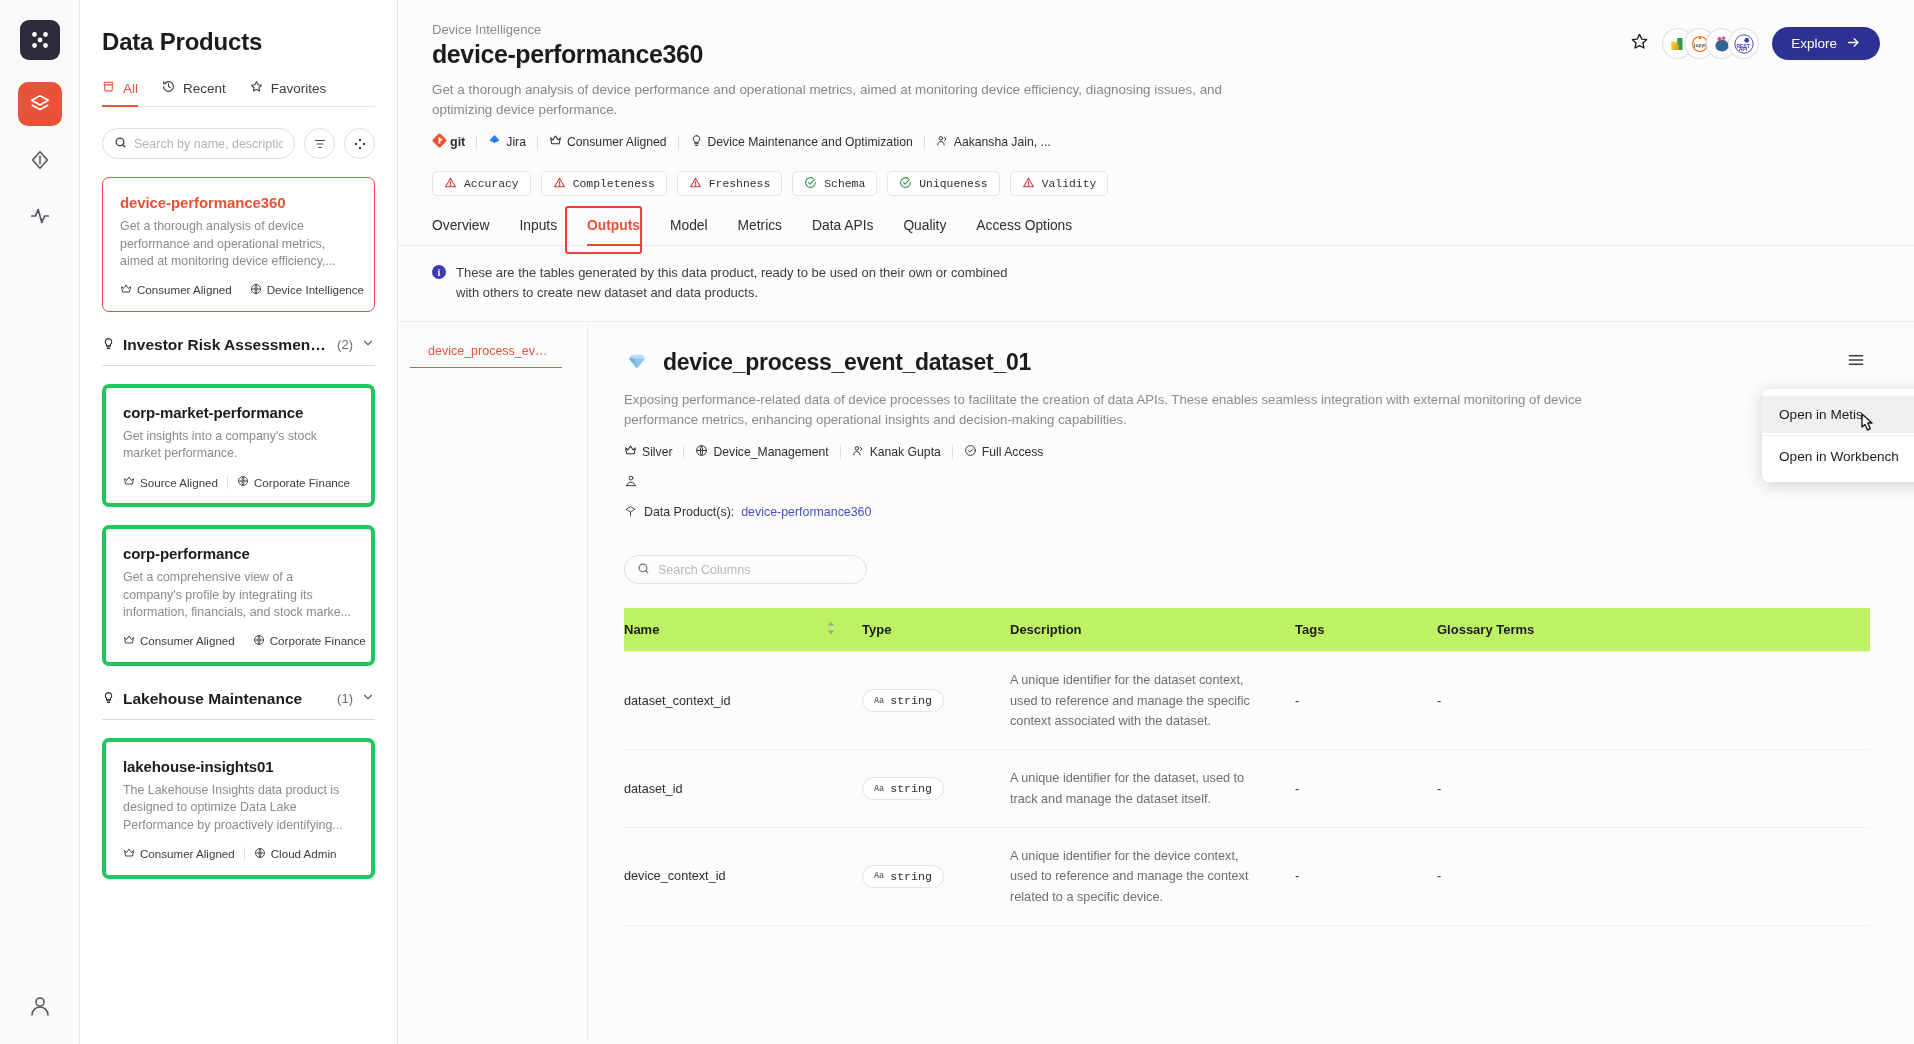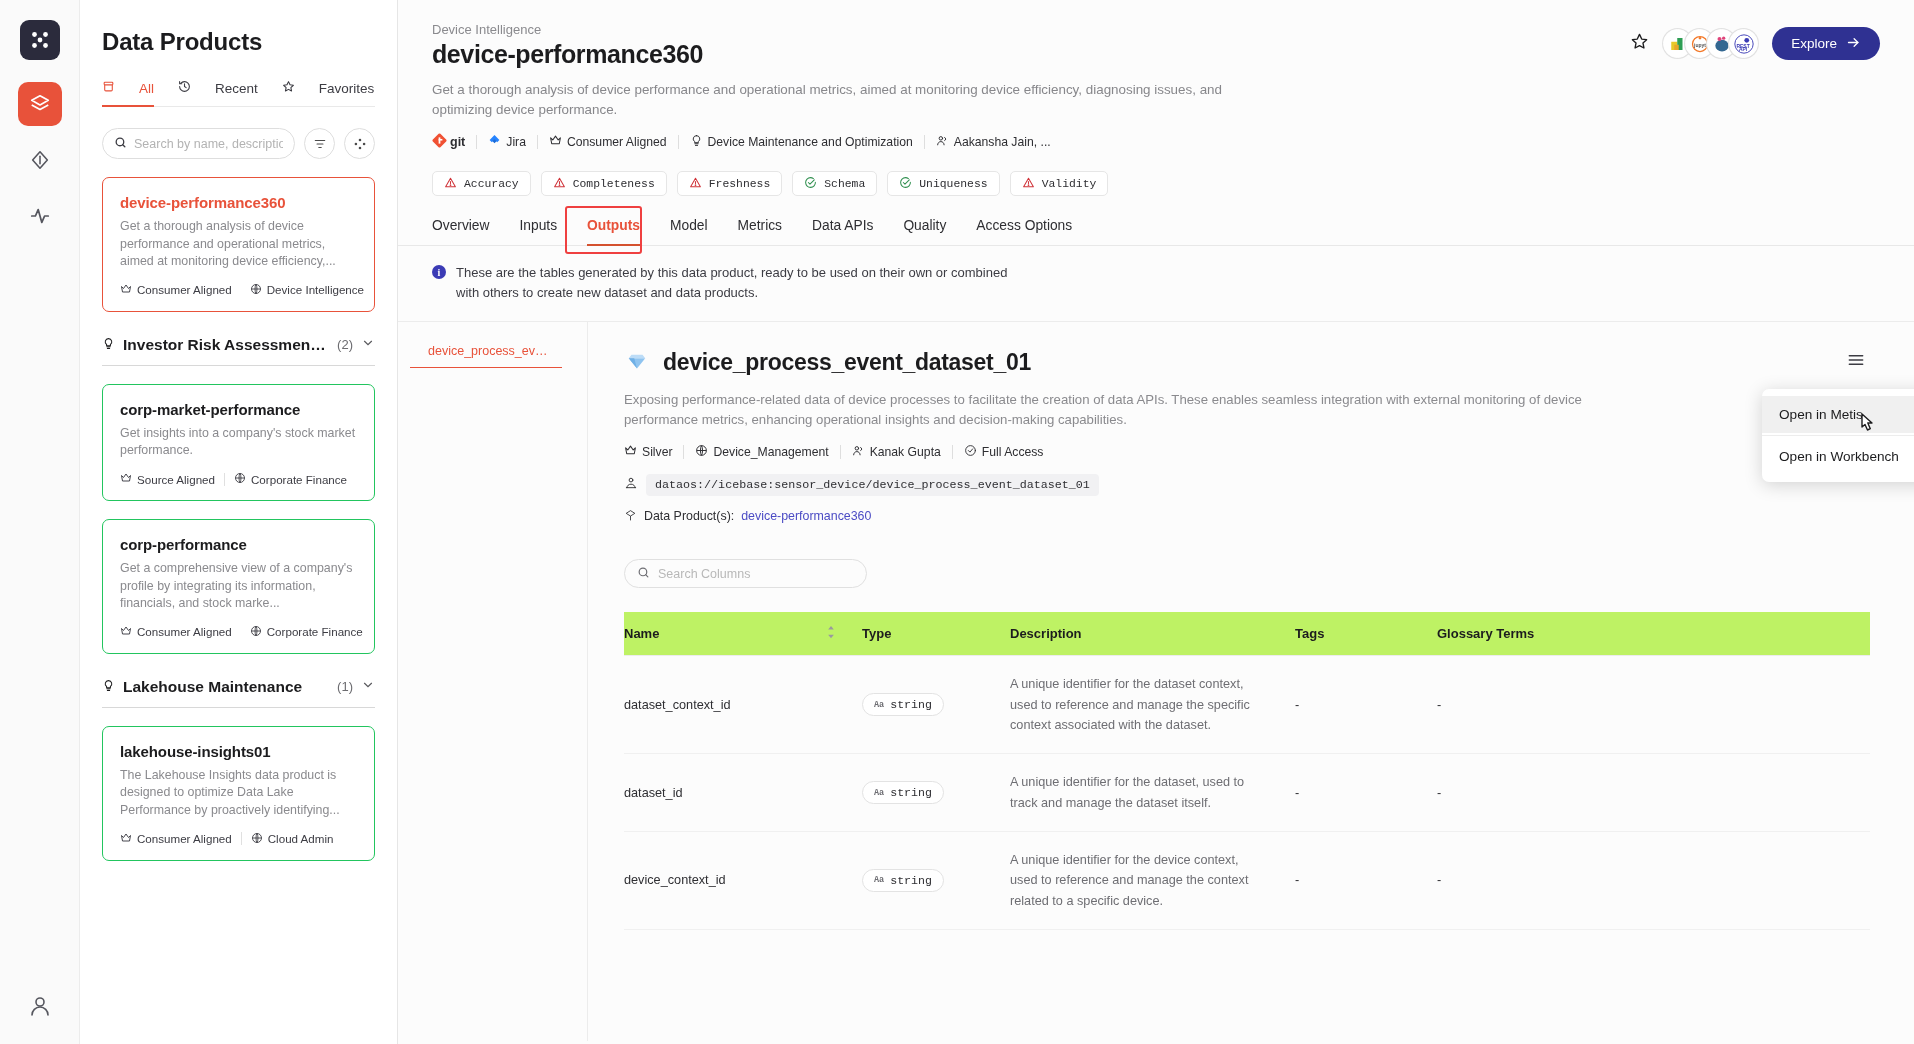--- a/index.html
+++ b/index.html
@@ -34,41 +34,41 @@
 
   
   .left-panel {
     width: 318px; flex: 0 0 318px; height: 100%;
     border-right: 1px solid #e6e6e6; background: #ffffff;
     padding: 0 22px; overflow: hidden; position: relative;
   }
   .lp-title { font-size: 24px; font-weight: 700; margin: 28px 0 0 0; letter-spacing: -0.2px; }
   .lp-tabs { display: flex; gap: 24px; margin-top: 24px; border-bottom: 1px solid #e9e9e9; }
   .lp-tab {
-    display: flex; align-items: center; gap: 24px;
+    display: flex; align-items: center; gap: 8px;
     font-size: 13.5px; color: #3c3c43; padding-bottom: 9px;
     border-bottom: 2.5px solid transparent; margin-bottom: -1px; cursor: pointer;
   }
   .lp-tab.active { color: #e8523a; border-bottom-color: #e8523a; font-weight: 500; }
   .lp-search-row { display: flex; align-items: center; gap: 9px; margin-top: 21px; }
   .lp-search {
     flex: 1; height: 31px; border: 1px solid #dedede; border-radius: 17px;
     display: flex; align-items: center; gap: 7px; padding: 0 11px;
   }
   .lp-search input {
     border: none; outline: none; font-size: 12.5px; width: 100%;
     font-family: inherit; color: #2a2a2a; background: transparent;
   }
   .lp-search input::placeholder { color: #b3b3b3; }
   .icon-btn {
     width: 31px; height: 31px; border: 1px solid #dedede; border-radius: 50%;
     display: flex; align-items: center; justify-content: center; color: #4a4a4a; cursor: pointer;
   }
   .dp-card {
-    border: 1px solid #22c55e; border-radius: 7px; padding: 16px 17px 14px 17px;
+    border: 4px solid #22c55e; border-radius: 7px; padding: 16px 17px 14px 17px;
     margin-top: 18px; background: #fff; cursor: pointer;
   }
   .dp-card.selected { border: 1.5px solid #e8523a; }
   .dp-name { font-size: 15px; font-weight: 700; color: #1c1c1e; letter-spacing: -0.1px; }
   .dp-card.selected .dp-name { color: #e8523a; }
   .dp-desc {
     font-size: 12.4px; color: #8a8a8e; line-height: 1.42; margin-top: 7px;
     display: -webkit-box; -webkit-line-clamp: 3; -webkit-box-orient: vertical; overflow: hidden;
   }
   .dp-meta { display: flex; align-items: center; gap: 9px; margin-top: 12px; font-size: 11.6px; color: #3c3c43; }
@@ -703,21 +703,20 @@
         </div>
 
         <div class="uri-row">
           <span>
             <svg width="14" height="14" viewBox="0 0 24 24" fill="none" stroke="#2e2e32" stroke-width="1.6" stroke-linecap="round">
                 <circle cx="12" cy="7" r="3.2"></circle>
                 <path d="M5 20c0-3.3 3.1-6 7-6s7 2.7 7 6"></path>
                 <path d="M4 20h16"></path>
               </svg>
           </span>
-          <span class="uri-chip">dataos://icebase:sensor_device/device_process_event_dataset_01</span>
         </div>
 
         <div class="dp-row">
           <span>
             <svg width="13" height="13" viewBox="0 0 24 24" fill="none" stroke="#2e2e32" stroke-width="1.6" stroke-linejoin="round">
                 <path d="M12 3l8 5-8 5-8-5 8-5z"></path>
                 <path d="M12 13v8"></path>
               </svg>
           </span>
           <span>Data Product(s):</span>

